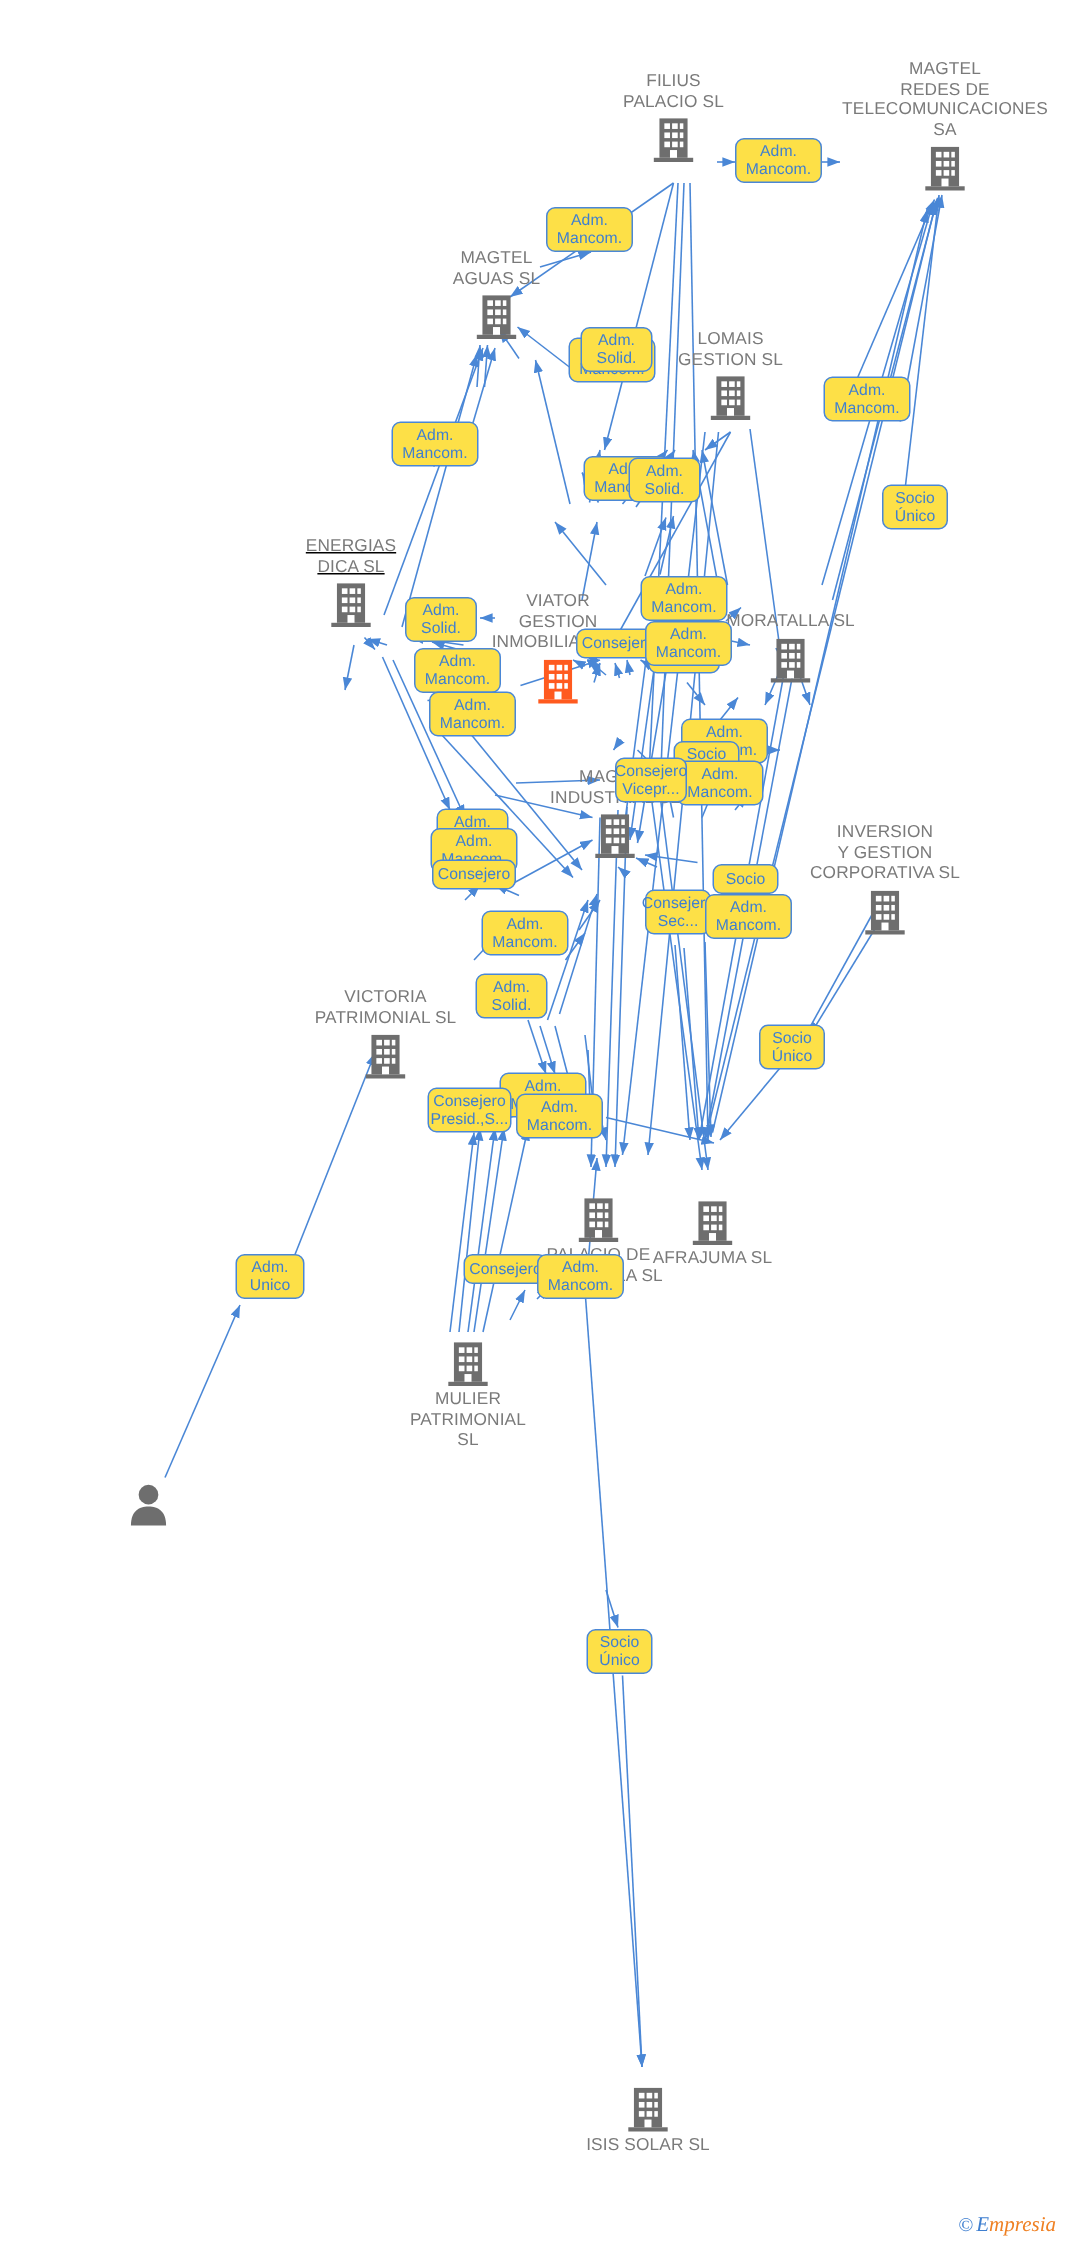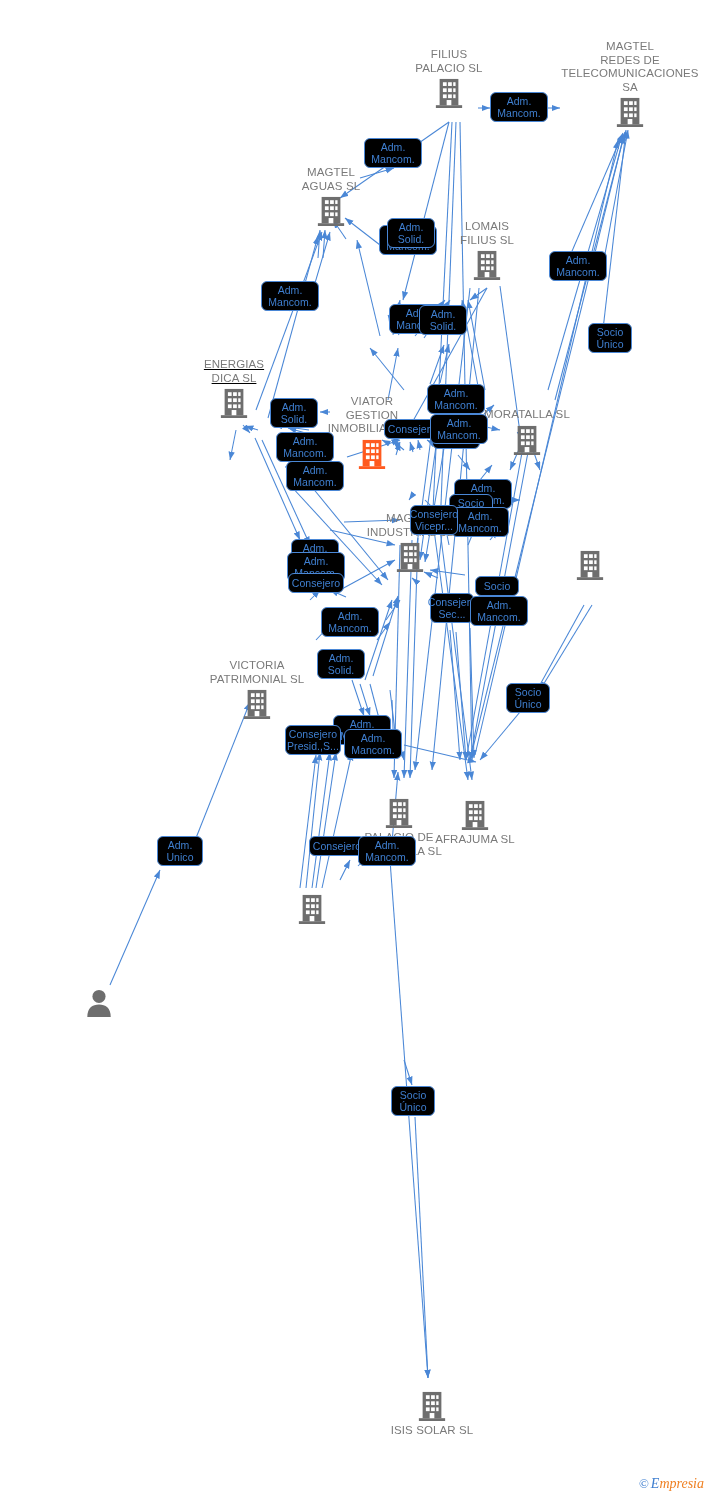--- a/index.html
+++ b/index.html
@@ -48,21 +48,21 @@
   .node.cap-above .cap { margin-bottom: 2px; }
   .node.cap-below .cap { margin-top: 2px; }
   .node.focus .cap { color: #7a7a7a; margin-top: 44px; }
 
   .rel {
     position: absolute;
     transform: translate(-50%, -50%);
     box-sizing: border-box;
     border: 1.3px solid #4a87d6;
     border-radius: 6px;
-    background: #000000;
+    background: #fde047;
     color: #3f7fd0;
     font-size: 10.5px;
     line-height: 12.5px;
     text-align: center;
     padding: 3px 20px;
     white-space: pre-line;
     letter-spacing: 0.05px;
   }
   .watermark {
     position: absolute;
@@ -270,21 +270,21 @@
             <rect x="15" y="12" width="4" height="4" fill="#fff"></rect>
             <rect x="20.5" y="12" width="2.5" height="4" fill="#fff"></rect>
             <rect x="9.5" y="18.5" width="4" height="4" fill="#fff"></rect>
             <rect x="15" y="18.5" width="4" height="4" fill="#fff"></rect>
             <rect x="20.5" y="18.5" width="2.5" height="4" fill="#fff"></rect>
             <rect x="13.5" y="24.5" width="5" height="5.5" fill="#fff"></rect>
           </svg></span>
       </div>
       <div class="node cap-above" style="left: 487px; top: 220px;">
         <span class="cap">LOMAIS
-FILIUS SL</span>
+GESTION SL</span>
         <span class="ico"><svg width="30" height="32" viewBox="0 0 32 34" xmlns="http://www.w3.org/2000/svg">
             <rect x="6" y="2" width="20" height="28" fill="#6e6e6e"></rect>
             <rect x="2" y="30" width="28" height="3" fill="#6e6e6e"></rect>
             <rect x="9.5" y="5.5" width="4" height="4" fill="#fff"></rect>
             <rect x="15" y="5.5" width="4" height="4" fill="#fff"></rect>
             <rect x="20.5" y="5.5" width="2.5" height="4" fill="#fff"></rect>
             <rect x="9.5" y="12" width="4" height="4" fill="#fff"></rect>
             <rect x="15" y="12" width="4" height="4" fill="#fff"></rect>
             <rect x="20.5" y="12" width="2.5" height="4" fill="#fff"></rect>
             <rect x="9.5" y="18.5" width="4" height="4" fill="#fff"></rect>
@@ -359,20 +359,23 @@
             <rect x="9.5" y="12" width="4" height="4" fill="#fff"></rect>
             <rect x="15" y="12" width="4" height="4" fill="#fff"></rect>
             <rect x="20.5" y="12" width="2.5" height="4" fill="#fff"></rect>
             <rect x="9.5" y="18.5" width="4" height="4" fill="#fff"></rect>
             <rect x="15" y="18.5" width="4" height="4" fill="#fff"></rect>
             <rect x="20.5" y="18.5" width="2.5" height="4" fill="#fff"></rect>
             <rect x="13.5" y="24.5" width="5" height="5.5" fill="#fff"></rect>
           </svg></span>
       </div>
       <div class="node cap-above" style="left: 590px; top: 549px;">
+        <span class="cap">INVERSION
+Y GESTION
+CORPORATIVA SL</span>
         <span class="ico"><svg width="30" height="32" viewBox="0 0 32 34" xmlns="http://www.w3.org/2000/svg">
             <rect x="6" y="2" width="20" height="28" fill="#6e6e6e"></rect>
             <rect x="2" y="30" width="28" height="3" fill="#6e6e6e"></rect>
             <rect x="9.5" y="5.5" width="4" height="4" fill="#fff"></rect>
             <rect x="15" y="5.5" width="4" height="4" fill="#fff"></rect>
             <rect x="20.5" y="5.5" width="2.5" height="4" fill="#fff"></rect>
             <rect x="9.5" y="12" width="4" height="4" fill="#fff"></rect>
             <rect x="15" y="12" width="4" height="4" fill="#fff"></rect>
             <rect x="20.5" y="12" width="2.5" height="4" fill="#fff"></rect>
             <rect x="9.5" y="18.5" width="4" height="4" fill="#fff"></rect>
@@ -442,20 +445,23 @@
             <rect x="15" y="5.5" width="4" height="4" fill="#fff"></rect>
             <rect x="20.5" y="5.5" width="2.5" height="4" fill="#fff"></rect>
             <rect x="9.5" y="12" width="4" height="4" fill="#fff"></rect>
             <rect x="15" y="12" width="4" height="4" fill="#fff"></rect>
             <rect x="20.5" y="12" width="2.5" height="4" fill="#fff"></rect>
             <rect x="9.5" y="18.5" width="4" height="4" fill="#fff"></rect>
             <rect x="15" y="18.5" width="4" height="4" fill="#fff"></rect>
             <rect x="20.5" y="18.5" width="2.5" height="4" fill="#fff"></rect>
             <rect x="13.5" y="24.5" width="5" height="5.5" fill="#fff"></rect>
           </svg></span>
+        <span class="cap">MULIER
+PATRIMONIAL
+SL</span>
       </div>
       <div class="node cap-below" style="left: 99px; top: 988px;">
         <span class="ico"><svg width="30" height="30" viewBox="0 0 32 32" xmlns="http://www.w3.org/2000/svg">
             <circle cx="16" cy="9" r="7" fill="#6e6e6e"></circle>
             <path d="M3.5 31 C3.5 21 9 17.5 16 17.5 C23 17.5 28.5 21 28.5 31 Z" fill="#6e6e6e"></path>
           </svg></span>
       </div>
       <div class="node cap-below" style="left: 432px; top: 1390px; text-align: center;">
         <span class="ico"><svg width="30" height="32" viewBox="0 0 32 34" xmlns="http://www.w3.org/2000/svg">
             <rect x="6" y="2" width="20" height="28" fill="#6e6e6e"></rect>

